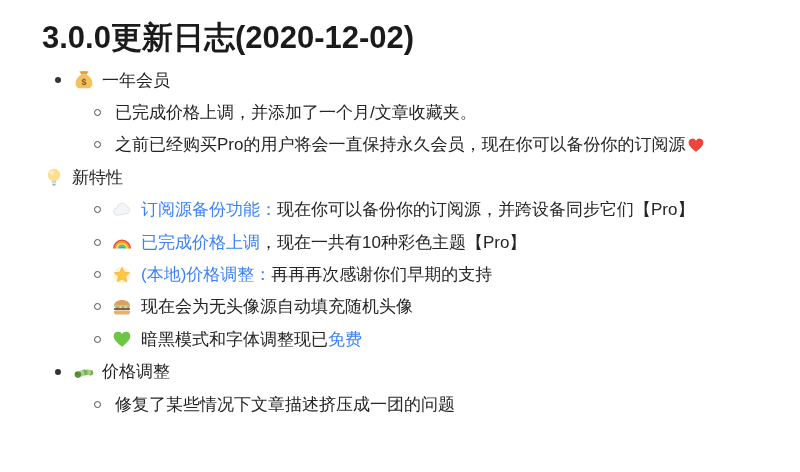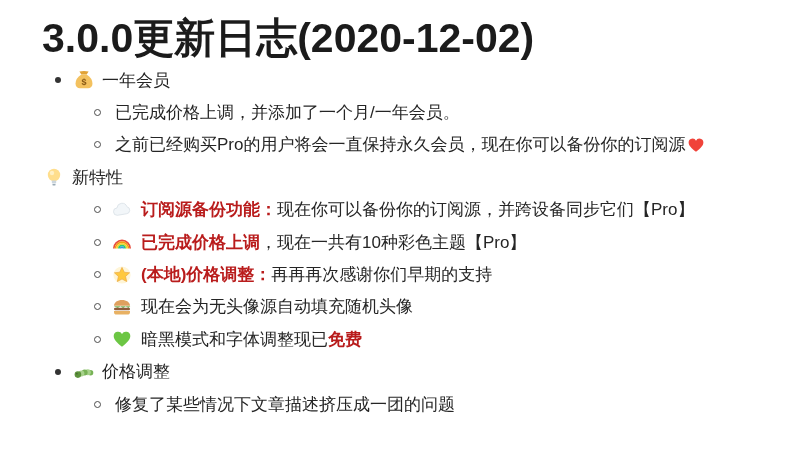--- a/index.html
+++ b/index.html
@@ -4,35 +4,35 @@
 <style>
   html,body{margin:0;padding:0;}
   body{
     width:800px;height:472px;background:#ffffff;overflow:hidden;
     font-family:"Liberation Sans","DejaVu Sans",sans-serif;
     color:#252525;
     -webkit-font-smoothing:antialiased;
   }
   h1{
     margin:19px 0 5px 42px;
-    font-size:41px;line-height:38px;font-weight:700;color:#1b1b1b;
+    font-size:31px;line-height:38px;font-weight:700;color:#1b1b1b;
     white-space:nowrap;
   }
   .rows{padding-top:2px;}
   .row{height:32.4px;display:flex;align-items:center;font-size:17px;}
   .dot{width:6px;height:6px;border-radius:50%;background:#333;margin-left:55px;flex:none;}
   .ring{width:7px;height:7px;box-sizing:border-box;border:1.2px solid #4d4d4d;border-radius:50%;margin-left:94px;flex:none;background:#fff;}
   .icon{width:20px;height:20px;flex:none;display:flex;align-items:center;justify-content:center;}
   .l1 .icon{margin-left:13px;}
   .l0 .icon{margin-left:44px;}
   .l2 .icon{margin-left:11px;}
   .txt{margin-left:8px;white-space:nowrap;}
   .l2 .txt{margin-left:9px;}
   .l2.noicon .txt{margin-left:14px;}
-  .txt b{font-weight:700;color:#b91c1c;}
+  .txt b{font-weight:400;color:#3b82f6;}
   .inline-heart{vertical-align:-3.5px;margin-left:2px;}
 </style>
 </head>
 <body>
 
 <h1>3.0.0更新日志(2020-12-02)</h1>
 
 <div class="rows">
 
   <div class="row l1">
@@ -42,21 +42,21 @@
         <path d="M7.4 4.6 L5.4 1.6 Q10 .6 14.6 1.6 L12.6 4.6 Z" fill="#E1A338"></path>
         <path d="M12.6 4.4 q5.9 3.6 5.9 9.4 a4.4 4.4 0 0 1 -4.4 4.4 h-8.2 A4.4 4.4 0 0 1 1.5 13.8 q0-5.8 5.9-9.4z" fill="#F3C15F"></path>
         <text x="10" y="15.3" font-size="9" font-weight="bold" text-anchor="middle" fill="#8A5A16">$</text>
       </svg>
     </span>
     <span class="txt"><span>一年会员</span></span>
   </div>
 
   <div class="row l2 noicon">
     <span class="ring"></span>
-    <span class="txt"><span>已完成价格上调，并添加了一个月/一年会员。</span></span>
+    <span class="txt"><span>已完成价格上调，并添加了一个月/文章收藏夹。</span></span>
   </div>
 
   <div class="row l2 noicon">
     <span class="ring"></span>
     <span class="txt"><span>之前已经购买Pro的用户将会一直保持永久会员，现在你可以备份你的订阅源</span><svg class="inline-heart" width="18" height="18" viewBox="0 0 20 20">
           <path d="M10 17.6 C4.6 13.4 1.8 10.4 1.8 7.2 a4.3 4.3 0 0 1 8.2-1.9 a4.3 4.3 0 0 1 8.2 1.9 c0 3.2-2.8 6.2-8.2 10.4z" fill="#F0433A"></path>
         </svg></span>
   </div>
 
   <div class="row l0">

